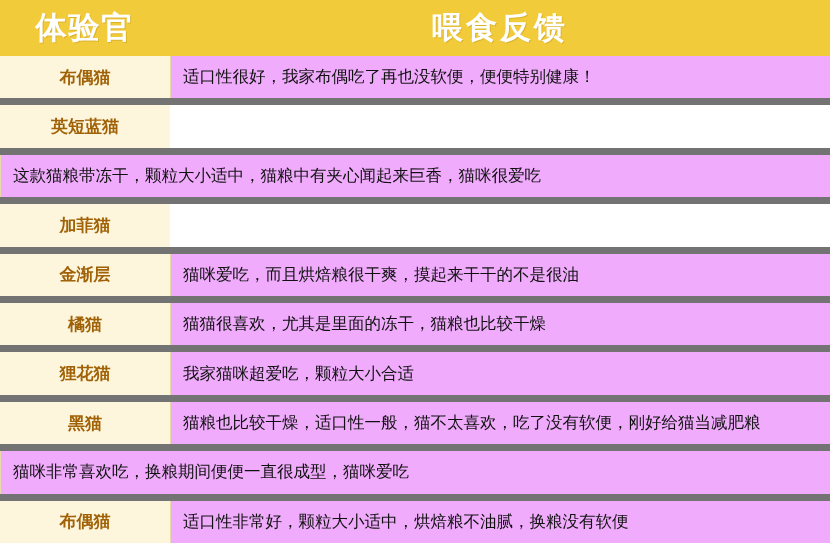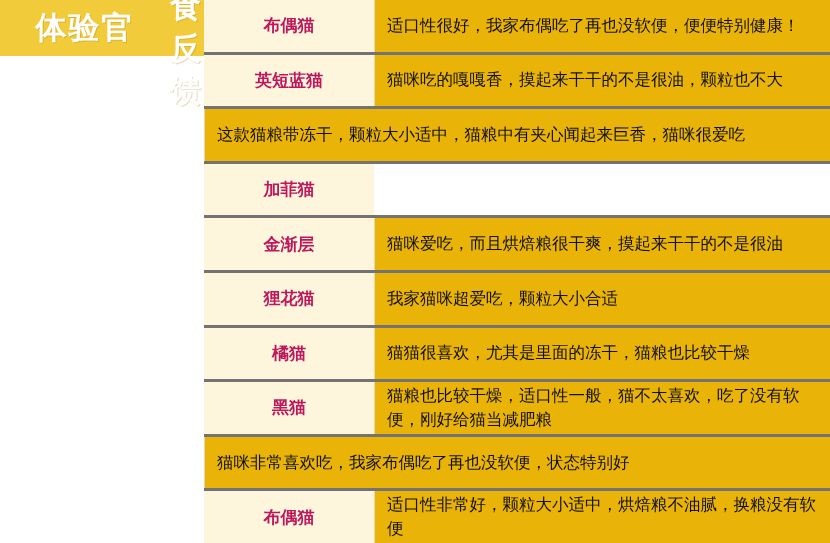--- a/index.html
+++ b/index.html
@@ -11,21 +11,21 @@
     height: 543px;
     background: #ffffff;
     font-family: "Liberation Serif", "DejaVu Serif", serif;
     overflow: hidden;
   }
   .table {
     width: 830px;
     height: 543px;
     box-sizing: border-box;
     display: flex;
-    flex-direction: row;
+    flex-direction: column;
     background: #ffffff;
   }
   .header-row {
     display: flex;
     height: 56px;
     flex: 0 0 56px;
     background: #f2cb3b;
   }
   .header-cell-left {
     width: 170px;
@@ -52,42 +52,42 @@
   }
   .body-rows {
     flex: 1 1 auto;
     display: flex;
     flex-direction: column;
   }
   .row {
     display: flex;
     flex: 1 1 0;
     min-height: 0;
-    border-top: 3px solid #737373;
+    border-top: 7px solid #737373;
   }
   .row:first-child {
     border-top: none;
   }
   .cell-name {
     width: 170px;
     flex: 0 0 170px;
     background: #fdf6dd;
     display: flex;
     align-items: center;
     justify-content: center;
     font-size: 17px;
     font-weight: bold;
-    color: #be185d;
+    color: #a16207;
     box-sizing: border-box;
     padding: 6px 4px;
     text-align: left;
   }
   .cell-text {
     flex: 1 1 auto;
-    background: #eab308;
+    background: #f0abfc;
     display: flex;
     align-items: center;
     box-sizing: border-box;
     padding: 4px 9px 4px 12px;
     font-size: 16.5px;
     color: #111111;
     line-height: 1.45;
     border-left: 1px solid #e8d9a8;
     overflow: hidden;
   }
@@ -109,66 +109,63 @@
 
     <div class="row">
       <div class="cell-name">布偶猫</div>
       <div class="cell-text">
           <span>适口性很好，我家布偶吃了再也没软便，便便特别健康！</span>
         </div>
     </div>
 
     <div class="row">
       <div class="cell-name">英短蓝猫</div>
-      <div class="cell-text">
-          <span>猫咪吃的嘎嘎香，摸起来干干的不是很油，颗粒也不大</span>
-        </div>
     </div>
 
     <div class="row">
       <div class="cell-text">
           <span>这款猫粮带冻干，颗粒大小适中，猫粮中有夹心闻起来巨香，猫咪很爱吃</span>
         </div>
     </div>
 
     <div class="row">
       <div class="cell-name">加菲猫</div>
     </div>
 
     <div class="row">
       <div class="cell-name">金渐层</div>
       <div class="cell-text">
           <span>猫咪爱吃，而且烘焙粮很干爽，摸起来干干的不是很油</span>
         </div>
     </div>
 
     <div class="row">
-      <div class="cell-name">狸花猫</div>
+      <div class="cell-name">橘猫</div>
       <div class="cell-text">
-          <span>我家猫咪超爱吃，颗粒大小合适</span>
+          <span>猫猫很喜欢，尤其是里面的冻干，猫粮也比较干燥</span>
         </div>
     </div>
 
     <div class="row">
-      <div class="cell-name">橘猫</div>
+      <div class="cell-name">狸花猫</div>
       <div class="cell-text">
-          <span>猫猫很喜欢，尤其是里面的冻干，猫粮也比较干燥</span>
+          <span>我家猫咪超爱吃，颗粒大小合适</span>
         </div>
     </div>
 
     <div class="row">
       <div class="cell-name">黑猫</div>
       <div class="cell-text">
           <span>猫粮也比较干燥，适口性一般，猫不太喜欢，吃了没有软便，刚好给猫当减肥粮</span>
         </div>
     </div>
 
     <div class="row">
       <div class="cell-text">
-          <span>猫咪非常喜欢吃，我家布偶吃了再也没软便，状态特别好</span>
+          <span>猫咪非常喜欢吃，换粮期间便便一直很成型，猫咪爱吃</span>
         </div>
     </div>
 
     <div class="row">
       <div class="cell-name">布偶猫</div>
       <div class="cell-text">
           <span>适口性非常好，颗粒大小适中，烘焙粮不油腻，换粮没有软便</span>
         </div>
     </div>
 

